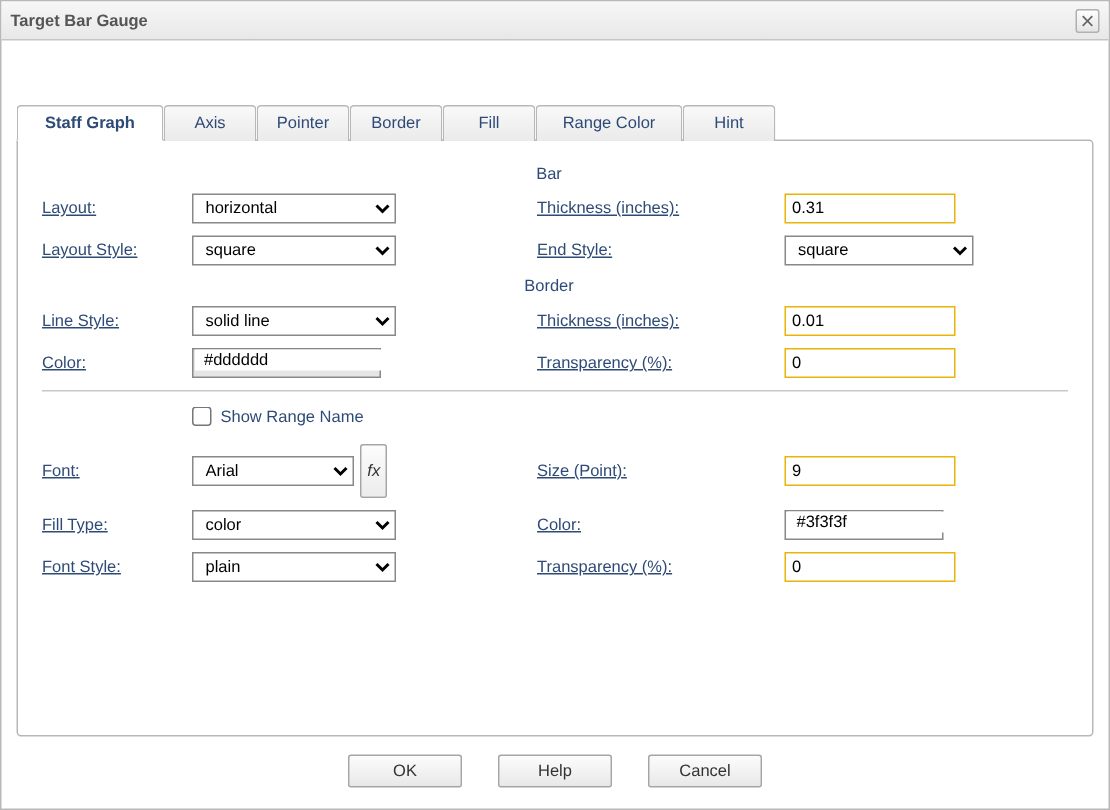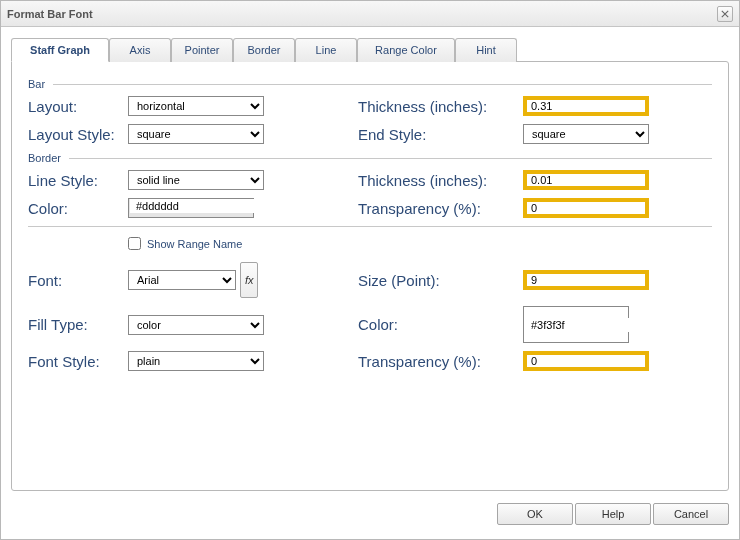--- a/index.html
+++ b/index.html
@@ -42,20 +42,21 @@
   justify-content: center;
   cursor: pointer;
 }
 .close-btn svg { width: 8px; height: 8px; }
 
 .content {
   flex: 1;
   padding: 10px 10px 0 10px;
   display: flex;
   flex-direction: column;
+  margin-top: 32px;
 }
 .tabs {
   display: flex;
   position: relative;
   z-index: 2;
 }
 .tab {
   border: 1px solid #b8b8b8;
   border-bottom: none;
   padding: 5px 0;
@@ -82,20 +83,21 @@
   border-radius: 0 3px 3px 3px;
   flex: 1;
   padding: 14px 16px;
   background: #fff;
 }
 
 .section-head {
   display: flex;
   align-items: center;
   margin: 2px 0 6px 0;
+  flex-direction: column;
 }
 .section-head .label {
   color: #2e4b77;
   font-size: 11px;
   padding-right: 8px;
   white-space: nowrap;
 }
 .section-head .rule {
   flex: 1;
   border-top: 1px solid #c8c8c8;
@@ -109,37 +111,38 @@
 }
 
 .grid {
   display: grid;
   grid-template-columns: 100px 130px 100px 165px 130px;
   row-gap: 8px;
   align-items: center;
 }
 .lbl {
   color: #2e4b77;
-  font-size: 15px;
+  font-size: 11px;
+  text-decoration: underline;
 }
 .spacer {}
 
 select, input[type=text].txt {
   width: 136px;
   height: 20px;
   border: 1px solid #888;
   background: #fff;
   font-family: inherit;
   font-size: 11px;
   padding: 1px 4px;
 }
 .input-wide {
-  width: 126px;
+  width: 114px;
   height: 20px;
-  border: 4px solid #eab308;
+  border: 1px solid #eab308;
   background: #fff;
   font-family: inherit;
   font-size: 11px;
   padding: 1px 4px;
 }
 .color-field {
   display: flex;
   width: 126px;
   height: 20px;
   border: 1px solid #888;
@@ -155,24 +158,24 @@
   outline: none;
   flex: 1;
   font-family: inherit;
   font-size: 11px;
   padding: 1px 6px;
 }
 
 .small-color-field {
   display: flex;
   width: 106px;
-  height: 37px;
+  height: 20px;
   border: 1px solid #888;
   background: #fff;
-  align-items: center;
+  align-items: flex-start;
 }
 
 .font-row {
   display: flex;
   align-items: center;
   gap: 4px;
 }
 .fx-btn {
   width: 22px;
   height: 36px;
@@ -191,57 +194,57 @@
   align-items: center;
   padding-left: 100px;
   gap: 6px;
   margin-bottom: 12px;
 }
 .chk-row input { width: 13px; height: 13px; }
 .chk-row label { color: #2e4b77; cursor: pointer; }
 
 .buttons {
   display: flex;
-  justify-content: flex-end;
-  gap: 2px;
+  justify-content: center;
+  gap: 24px;
   padding: 12px 10px 14px 10px;
 }
 .btn {
   width: 76px;
   height: 22px;
   border: 1px solid #a5a5a5;
   background: linear-gradient(to bottom,#fcfcfc,#e8e8e8);
   border-radius: 2px;
   font-family: inherit;
   font-size: 11px;
   cursor: pointer;
   color: #333;
 }
 </style>
 </head>
 <body>
 
 <div class="dialog">
 
   <div class="titlebar">
-    <div class="titlebar-title">Format Bar Font</div>
+    <div class="titlebar-title">Target Bar Gauge</div>
     <div class="close-btn">
       <svg viewBox="0 0 10 10">
           <path d="M1 1 L9 9 M9 1 L1 9" stroke="#666" stroke-width="1.4" fill="none"></path>
         </svg>
     </div>
   </div>
 
   <div class="content">
     <div class="tabs">
       <div class="tab wide active">Staff Graph</div>
       <div class="tab">Axis</div>
       <div class="tab">Pointer</div>
       <div class="tab">Border</div>
-      <div class="tab">Line</div>
+      <div class="tab">Fill</div>
       <div class="tab wide">Range Color</div>
       <div class="tab">Hint</div>
     </div>
 
     <div class="pane">
 
       <div class="section-head">
         <div class="label">Bar</div>
         <div class="rule"></div>
       </div>

